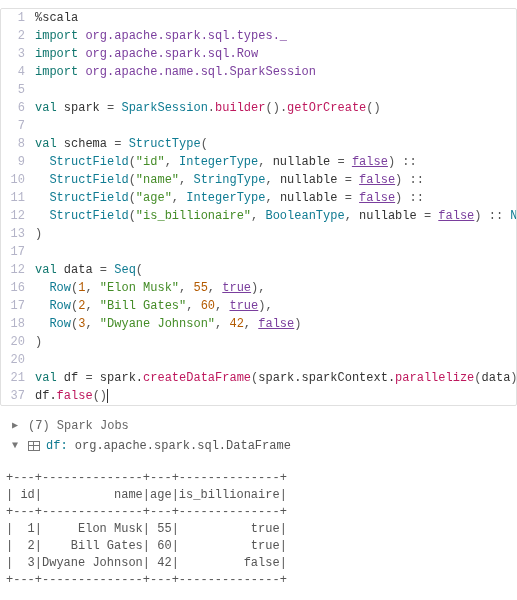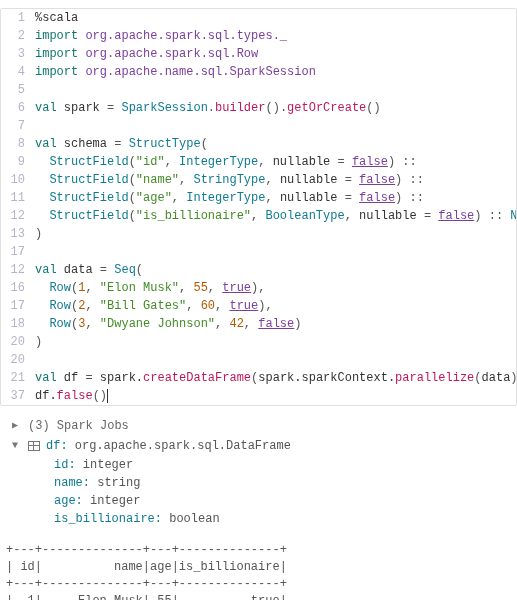--- a/index.html
+++ b/index.html
@@ -128,36 +128,30 @@
     <div class="line"><div class="gutter">18</div><div class="code"><span class="c-ident">  </span><span class="c-type">Row</span><span class="c-punc">(</span><span class="c-num">3</span><span class="c-punc">, </span><span class="c-str">"Dwyane Johnson"</span><span class="c-punc">, </span><span class="c-num">42</span><span class="c-punc">, </span><span class="c-bool">false</span><span class="c-punc">)</span></div></div>
     <div class="line"><div class="gutter">20</div><div class="code"><span class="c-punc">)</span></div></div>
     <div class="line"><div class="gutter">20</div><div class="code"></div></div>
     <div class="line"><div class="gutter">21</div><div class="code"><span class="c-key">val</span><span class="c-ident"> df </span><span class="c-punc">=</span><span class="c-ident"> spark.</span><span class="c-fn">createDataFrame</span><span class="c-punc">(</span><span class="c-ident">spark.sparkContext.</span><span class="c-fn">parallelize</span><span class="c-punc">(</span><span class="c-ident">data</span><span class="c-punc">), </span></div></div>
     <div class="line"><div class="gutter">37</div><div class="code"><span class="c-ident">df.</span><span class="c-fn">false</span><span class="c-punc">(</span><span class="c-punc">)</span><span class="cursor"></span></div></div>
   </div>
 
 <div class="output">
   <div class="out-row">
     <span class="tri">▶</span>
-    <span>(3) Spark Jobs</span>
+    <span>(7) Spark Jobs</span>
   </div>
   <div class="out-row">
     <span class="tri">▼</span>
     <span class="tbl-icon"></span>
     <span>
       <span class="df-label">df:</span>
       <span class="df-type"> </span><span class="df-type">org.apache.spark.sql.DataFrame</span>
     </span>
   </div>
-  <div class="schema-block" id="schema-block">
-      <div><span class="sch-key">id: </span><span class="sch-type">integer</span></div>
-      <div><span class="sch-key">name: </span><span class="sch-type">string</span></div>
-      <div><span class="sch-key">age: </span><span class="sch-type">integer</span></div>
-      <div><span class="sch-key">is_billionaire: </span><span class="sch-type">boolean</span></div>
-    </div>
 </div>
 
 <div class="table-output">+---+--------------+---+--------------+
 | id|          name|age|is_billionaire|
 +---+--------------+---+--------------+
 |  1|     Elon Musk| 55|          true|
 |  2|    Bill Gates| 60|          true|
 |  3|Dwyane Johnson| 42|         false|
 +---+--------------+---+--------------+</div>
 

